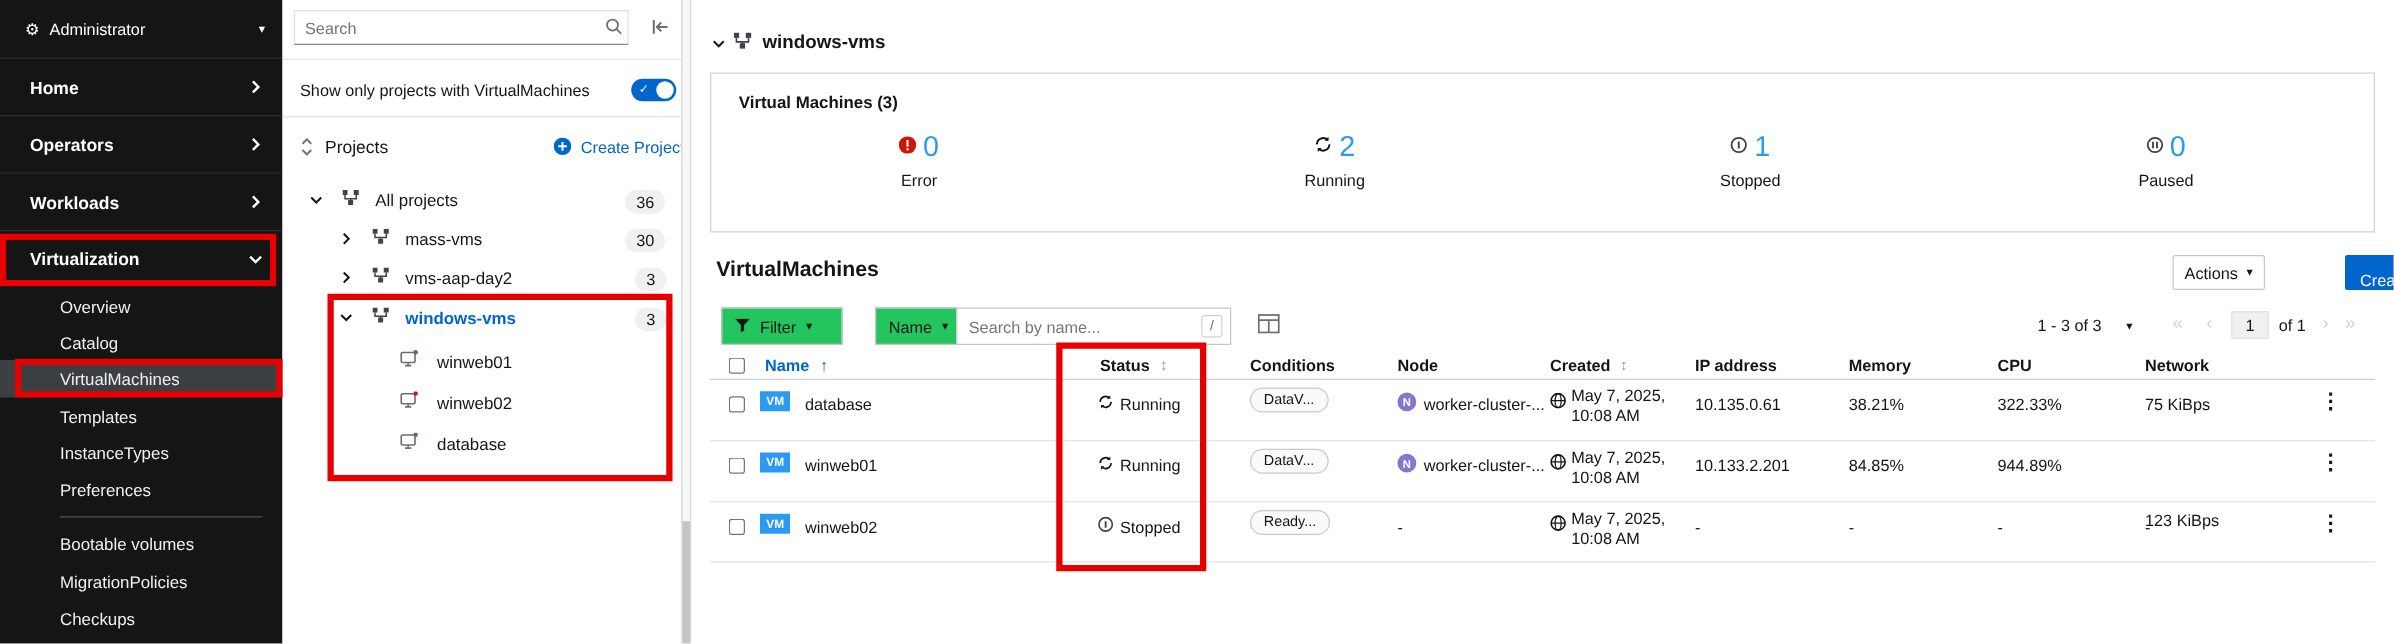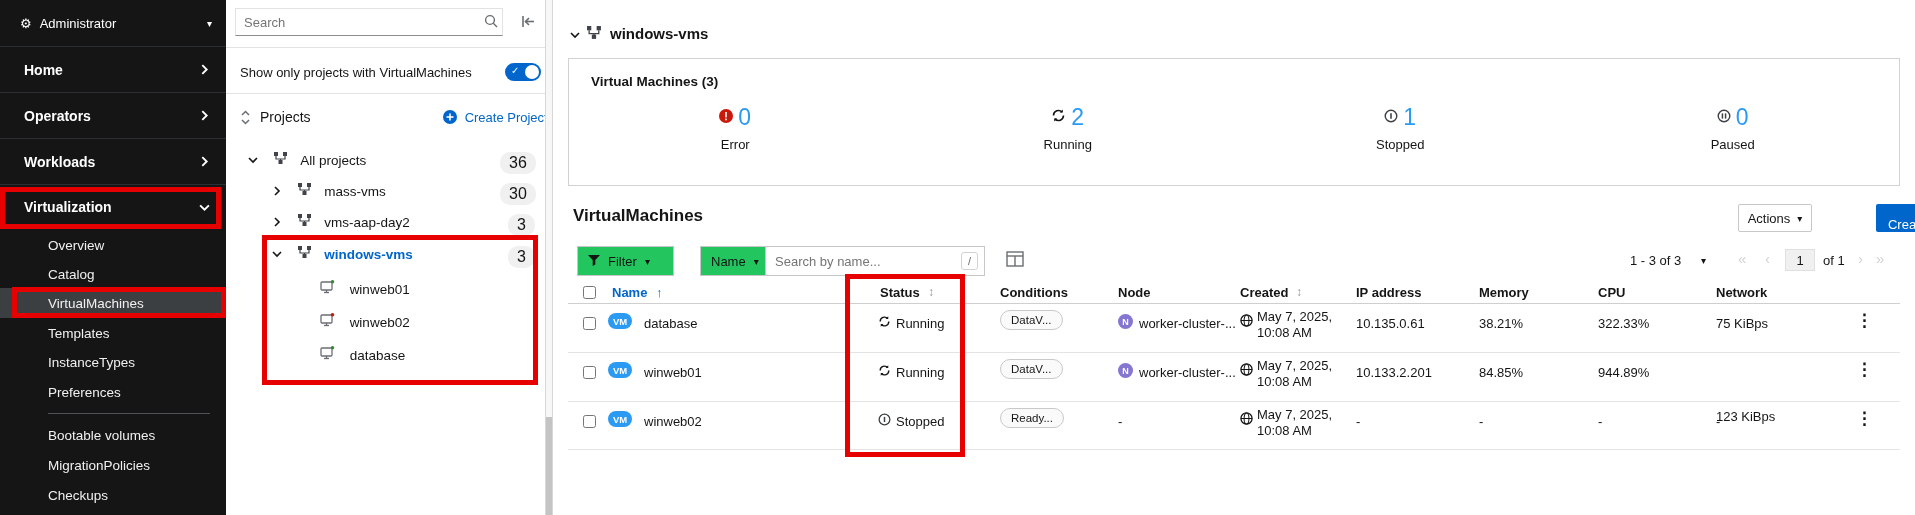--- a/index.html
+++ b/index.html
@@ -19,21 +19,21 @@
   .subitem.selected{background:#3c3f42;}
   .subdivider{left:48px;width:162px;height:1px;background:#4f5255;}
   
   .panel-bg{left:226px;top:0;width:319px;height:515px;background:#fff;}
   .pdivider{left:226px;width:319px;height:1px;background:#e3e3e3;}
   .search-input{left:235px;top:8px;width:268px;height:28px;border:1px solid #e2e2e2;border-bottom:1px solid #8a8d90;
                 padding:0 26px 0 8px;font-size:13px;font-family:"Liberation Sans",sans-serif;color:#151515;box-sizing:border-box;outline:none;}
   .toggle{left:505px;top:63px;width:36px;height:18px;border-radius:9px;background:#0066cc;cursor:pointer;}
   .toggle .knob{position:absolute;right:2px;top:2px;width:14px;height:14px;border-radius:50%;background:#fff;}
   .toggle .chk{position:absolute;left:6px;top:2px;color:#fff;font-size:10px;}
-  .badge-pill{background:#f0f0f0;border-radius:10px;font-size:16px;color:#151515;padding:2px 9px;}
+  .badge-pill{background:#f0f0f0;border-radius:10px;font-size:13px;color:#151515;padding:2px 9px;}
   .tree-label{font-size:13.5px;color:#151515;}
   .tree-label.sel{color:#0066cc;font-weight:bold;}
   .blue-link{color:#0066cc;text-decoration:none;cursor:pointer;}
   .scroll-track{left:545px;top:0;width:8px;height:515px;background:#f7f7f7;border-left:1px solid #d8d8d8;border-right:1px solid #d8d8d8;box-sizing:border-box;}
   .scroll-thumb{left:546px;top:417px;width:6px;height:98px;background:#c4c4c4;}
   
   .main-title{font-size:15px;font-weight:bold;color:#151515;}
   .card{left:568px;top:58px;width:1332px;height:128px;border:1px solid #d2d2d2;background:#fff;box-sizing:border-box;}
   .card-title{position:absolute;left:22px;top:15px;font-size:13.5px;font-weight:bold;}
   .stats{position:absolute;left:0;top:42px;width:100%;height:80px;display:flex;}
@@ -56,21 +56,21 @@
              font-size:11px;color:#6a6e73;display:flex;align-items:center;justify-content:center;box-sizing:border-box;}
   .pag-arrow{color:#d2d2d2;font-size:15px;}
   .page-box{left:1785px;top:249px;width:30px;height:22px;background:#f0f0f0;border:1px solid #e0e0e0;
             display:flex;align-items:center;justify-content:center;font-size:13px;box-sizing:border-box;}
   
   .thead{font-size:13px;font-weight:bold;color:#151515;}
   .thead.sorted{color:#0066cc;}
   .sort-inactive{color:#9b9b9b;font-size:12px;}
   .hline{left:568px;width:1332px;height:1px;background:#e4e4e4;}
   .hline.dark{background:#cfcfcf;}
-  .vm-badge{background:#2b9af3;color:#fff;font-size:9.5px;font-weight:bold;border-radius:8px;padding:2.5px 5px;}
+  .vm-badge{background:#2b9af3;color:#fff;font-size:9.5px;font-weight:bold;border-radius:0;padding:2.5px 5px;}
   .node-ic{width:15px;height:15px;border-radius:50%;background:#8476d1;color:#fff;font-size:9px;font-weight:bold;
            display:flex;align-items:center;justify-content:center;}
   .pill{border:1px solid #c9c9c9;background:#fafafa;border-radius:11px;font-size:11.5px;padding:3px 10px;color:#151515;cursor:pointer;}
   .date2{font-size:13px;line-height:15.5px;}
   .kebab{font-size:17px;font-weight:bold;color:#151515;cursor:pointer;line-height:17px;letter-spacing:0;}
   .cell{font-size:13px;color:#151515;}
   input[type=checkbox]{width:13px;height:13px;margin:0;cursor:pointer;}
   
   .anno{border:5px solid #e60000;box-sizing:border-box;z-index:60;pointer-events:none;}
   .caret-s{font-size:10px;color:#151515;}

